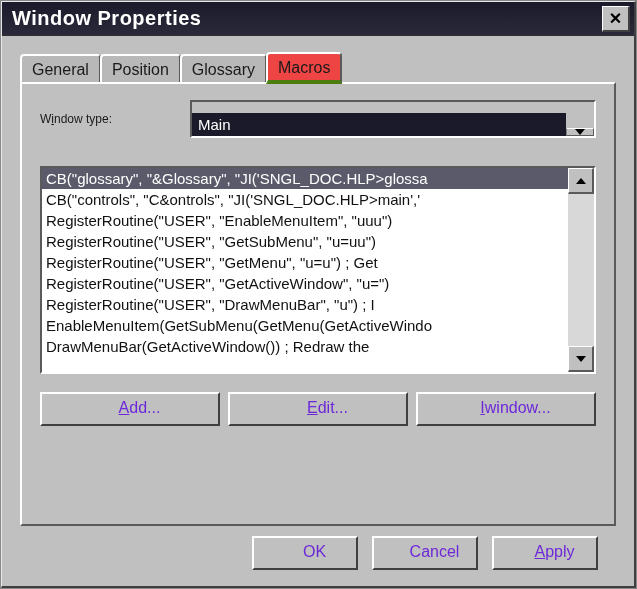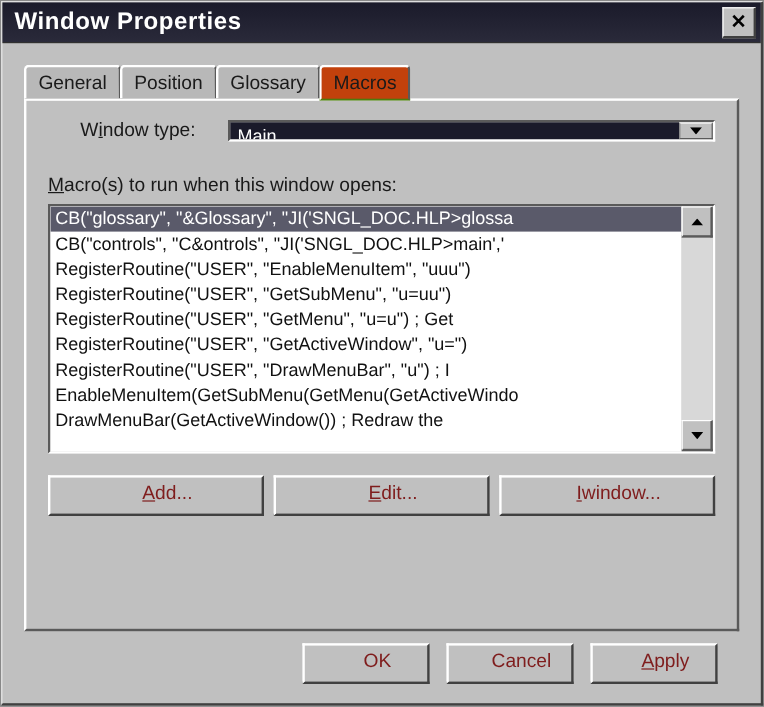--- a/index.html
+++ b/index.html
@@ -72,22 +72,22 @@
     border-top: 2px solid #fff;
     border-left: 2px solid #fff;
     border-right: 2px solid #5a5a5a;
     border-radius: 4px 4px 0 0;
     background: #b8b8b8;
     margin-right: -1px;
     cursor: default;
     color: #1a1a1a;
   }
   .tab.active {
-    background: #c2410c;
-    border-bottom: 2px solid #4d7c0f;
+    background: #ef4444;
+    border-bottom: 4px solid #4d7c0f;
     margin-bottom: -2px;
     z-index: 3;
     position: relative;
   }
   .tabpanel {
     flex: 1;
     border-top: 2px solid #fff;
     border-left: 2px solid #fff;
     border-right: 2px solid #5a5a5a;
     border-bottom: 2px solid #5a5a5a;
@@ -96,33 +96,33 @@
     display: flex;
     flex-direction: column;
   }
   .field-row {
     display: flex;
     align-items: center;
     margin-bottom: 28px;
   }
   .field-label {
     width: 150px;
-    font-size: 16px;
+    font-size: 12px;
     color: #1a1a1a;
-    text-align: center;
   }
   .underline { text-decoration: underline; }
   .combo {
     flex: 1;
     display: flex;
-    height: 18px;
+    height: 38px;
     border-top: 2px solid #5a5a5a;
     border-left: 2px solid #5a5a5a;
     border-right: 2px solid #fff;
     border-bottom: 2px solid #fff;
+    align-items: flex-end;
   }
   .combo-value {
     flex: 1;
     background: #1a1a2a;
     color: #fff;
     padding: 3px 6px;
     font-size: 15px;
     overflow: hidden;
     white-space: nowrap;
   }
@@ -190,21 +190,21 @@
     gap: 8px;
     margin-top: 18px;
   }
   .btn, .footer-btn {
     background: #c0c0c0;
     border-top: 2px solid #fff;
     border-left: 2px solid #fff;
     border-right: 2px solid #404040;
     border-bottom: 2px solid #404040;
     font-size: 16px;
-    color: #7f1d1d;
+    color: #6d28d9;
     text-align: center;
     cursor: default;
     padding-left: 19px;
   }
   .btn { flex: 1; height: 34px; line-height: 28px; }
   .footer {
     display: flex;
     justify-content: flex-end;
     gap: 14px;
     padding: 10px 18px 6px 0;
@@ -240,23 +240,20 @@
         <div class="combo">
           <div class="combo-value">Main</div>
           <div class="combo-btn">
             <svg width="10" height="6">
                 <polygon points="0,0 10,0 5,6" fill="#000"></polygon>
               </svg>
           </div>
         </div>
       </div>
 
-      <div class="macros-label">
-        <span class="underline">M</span><span>acro(s) to run when this window opens:</span>
-      </div>
 
       <div class="listbox-wrap">
         <div class="listbox" id="macros-listbox">
             <div class="list-item selected">CB("glossary", "&amp;Glossary", "JI('SNGL_DOC.HLP&gt;glossa</div>
             <div class="list-item">CB("controls", "C&amp;ontrols", "JI('SNGL_DOC.HLP&gt;main','</div>
             <div class="list-item">RegisterRoutine("USER", "EnableMenuItem", "uuu")</div>
             <div class="list-item">RegisterRoutine("USER", "GetSubMenu", "u=uu")</div>
             <div class="list-item">RegisterRoutine("USER", "GetMenu", "u=u")        ; Get</div>
             <div class="list-item">RegisterRoutine("USER", "GetActiveWindow", "u=")</div>
             <div class="list-item">RegisterRoutine("USER", "DrawMenuBar", "u")        ; I</div>

